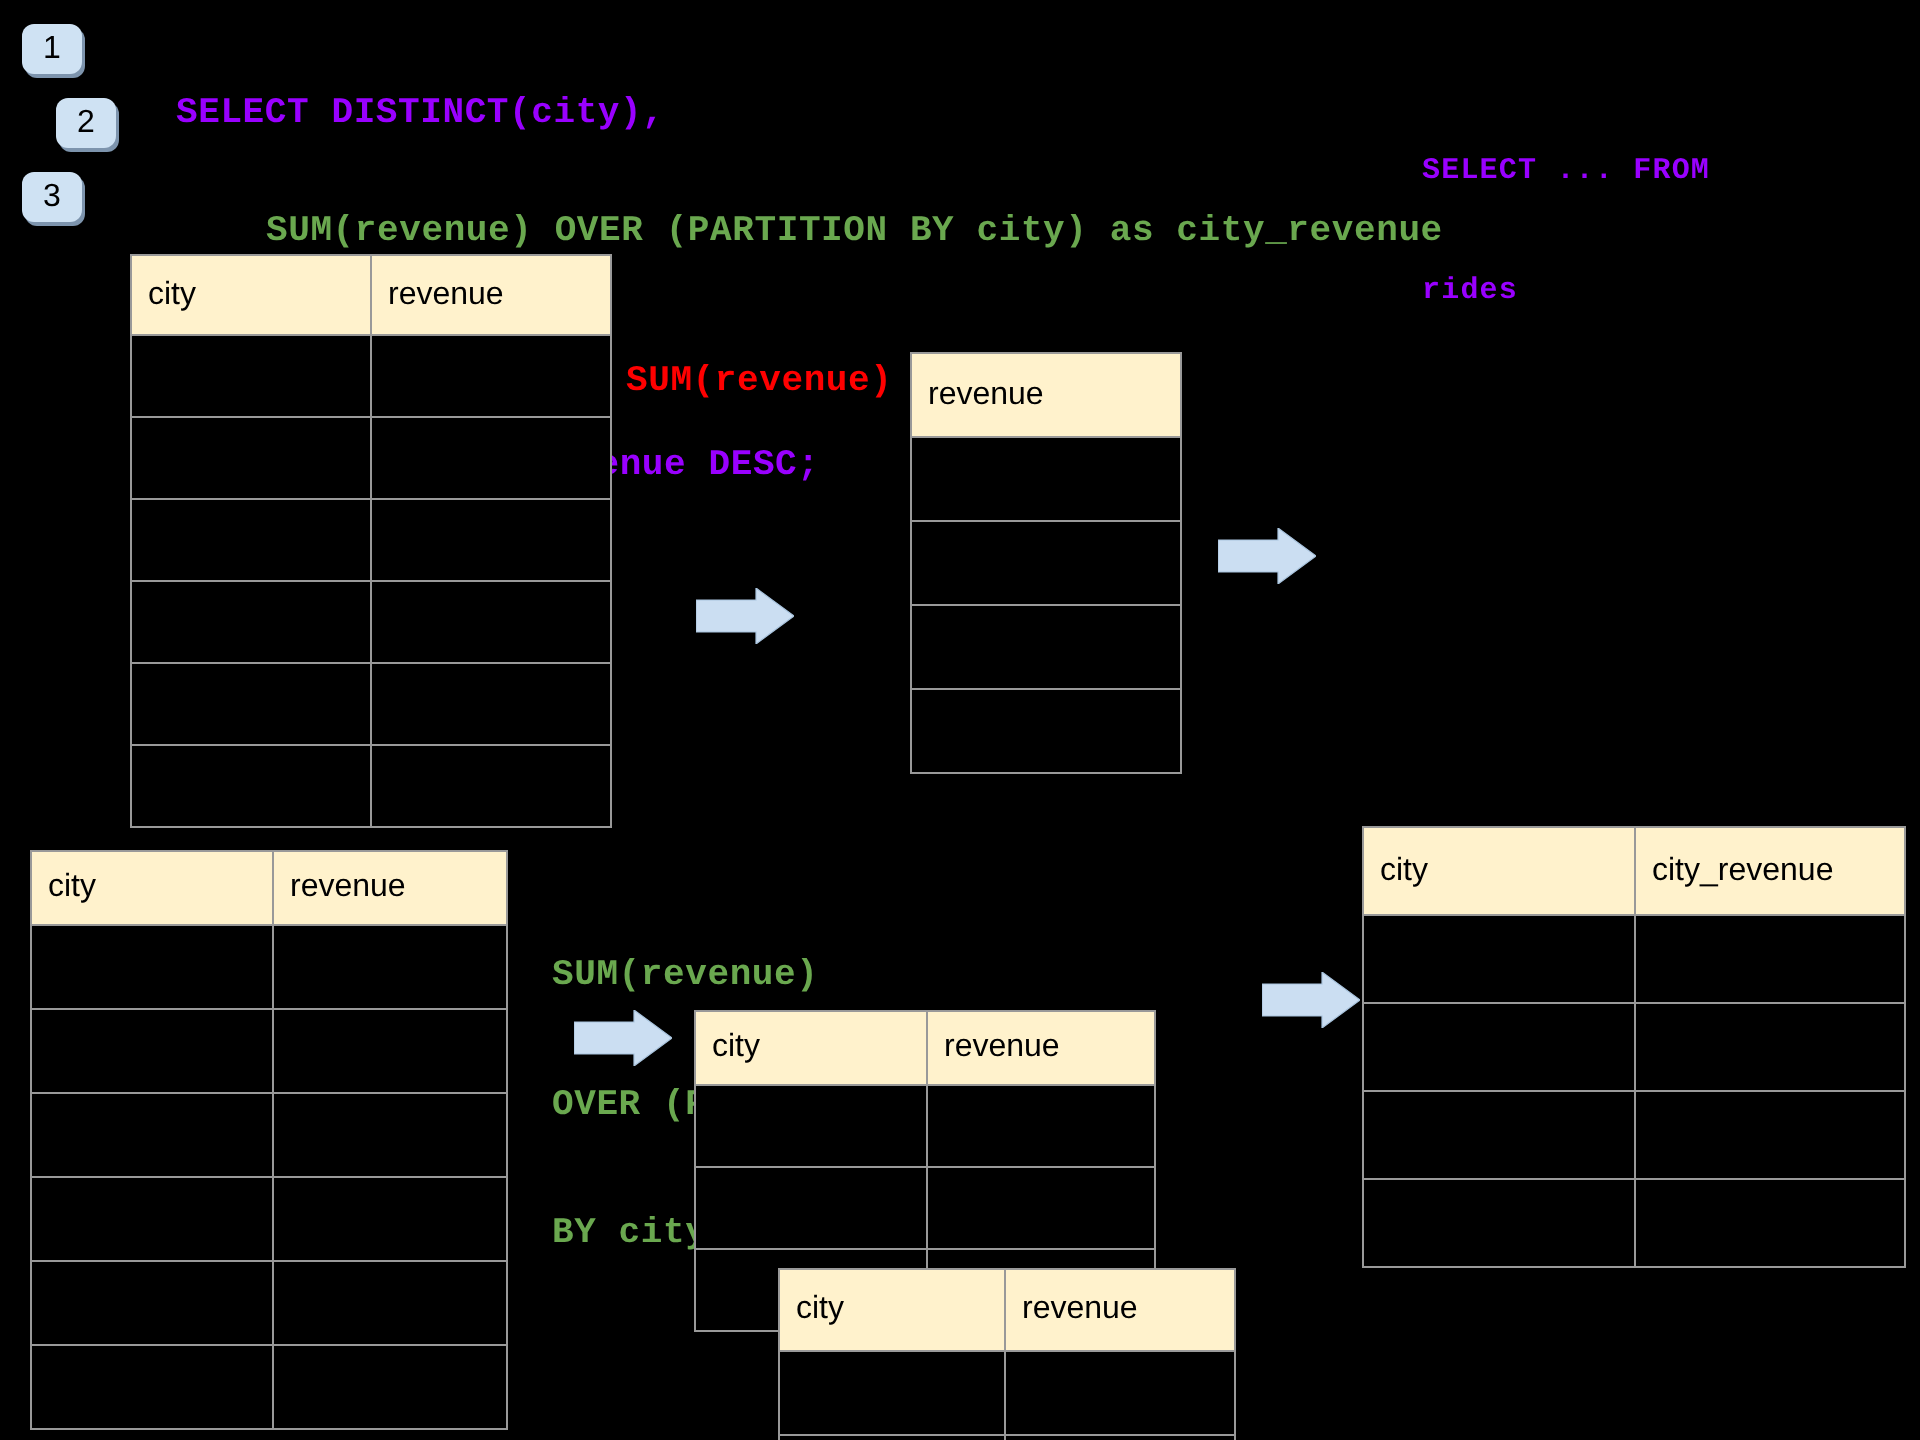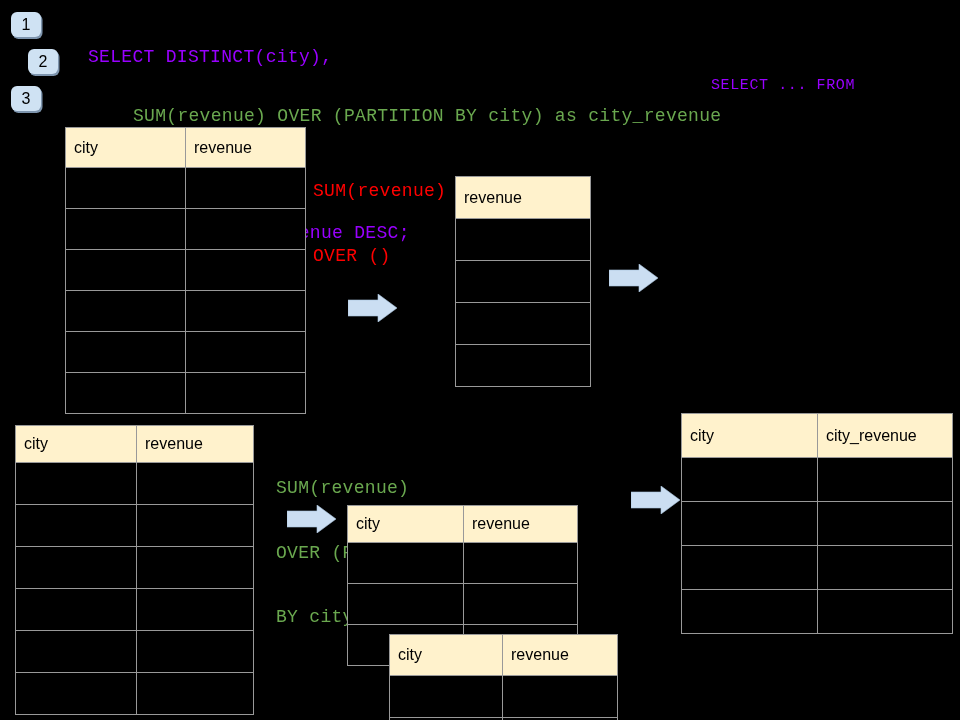--- a/index.html
+++ b/index.html
@@ -1,20 +1,20 @@
 <!DOCTYPE html>
 <html style="--background: #000000; --purple: #9900FF; --red: #FF0000; --green: #6AA84F; --header_fill: #FFF2CC; --table_border: #999999; --arrow_fill: #CBDEF2; --badge_fill: #CFE2F3;"><head>
 <meta charset="utf-8">
 <style>
   html,body{margin:0;padding:0;background:#000;}
   .stage{position:relative;width:960px;height:720px;background:var(--background,#000);
          overflow:hidden;font-family:"Liberation Sans",sans-serif;}
 
   
-  .mono{font-family:"Liberation Mono","DejaVu Sans Mono",monospace;font-weight:normal;
+  .mono{font-family:"Liberation Mono","DejaVu Sans Mono",monospace;font-weight:bold;
         white-space:pre;position:absolute;letter-spacing:.3px;}
   .code-line{position:static;display:block;font-size:18px;line-height:22.5px;}
   .codeblock{position:absolute;}
   .ann{font-size:18px;line-height:21.5px;}
   .note{font-size:15px;line-height:20px;letter-spacing:.6px;}
   .c-purple{color:var(--purple,#9900FF);}
   .c-red{color:var(--red,#FF0000);}
   .c-green{color:var(--green,#6AA84F);}
 
   
@@ -60,25 +60,25 @@
 
   <div class="mono codeblock" style="left:88px;top:10px;">
     <span class="code-line c-purple">SELECT DISTINCT(city),</span>
     <span class="code-line c-green ind2">SUM(revenue) OVER (PARTITION BY city) as city_revenue</span>
     <span class="code-line c-purple ind1">FROM rides</span>
     <span class="code-line c-purple ind1">ORDER by city_revenue DESC;</span>
   </div>
 
   <div class="mono note c-purple" style="left:711px;top:36px;">
     <span class="code-line note">SELECT ... FROM</span>
+    <span class="code-line note">rides</span>
   </div>
 
   <div class="mono ann c-red" style="left:313px;top:138px;">
     <span class="code-line ann">SUM(revenue)</span>
-    <span class="code-line ann">OVER ()</span>
   </div>
 
   <div class="mono ann c-green" style="left:276px;top:435px;">
     <span class="code-line ann">SUM(revenue)</span>
     <span class="code-line ann">OVER (PARTITION</span>
     <span class="code-line ann">BY city)</span>
   </div>
 
   <table id="t1" class="tbl">
       <colgroup>

